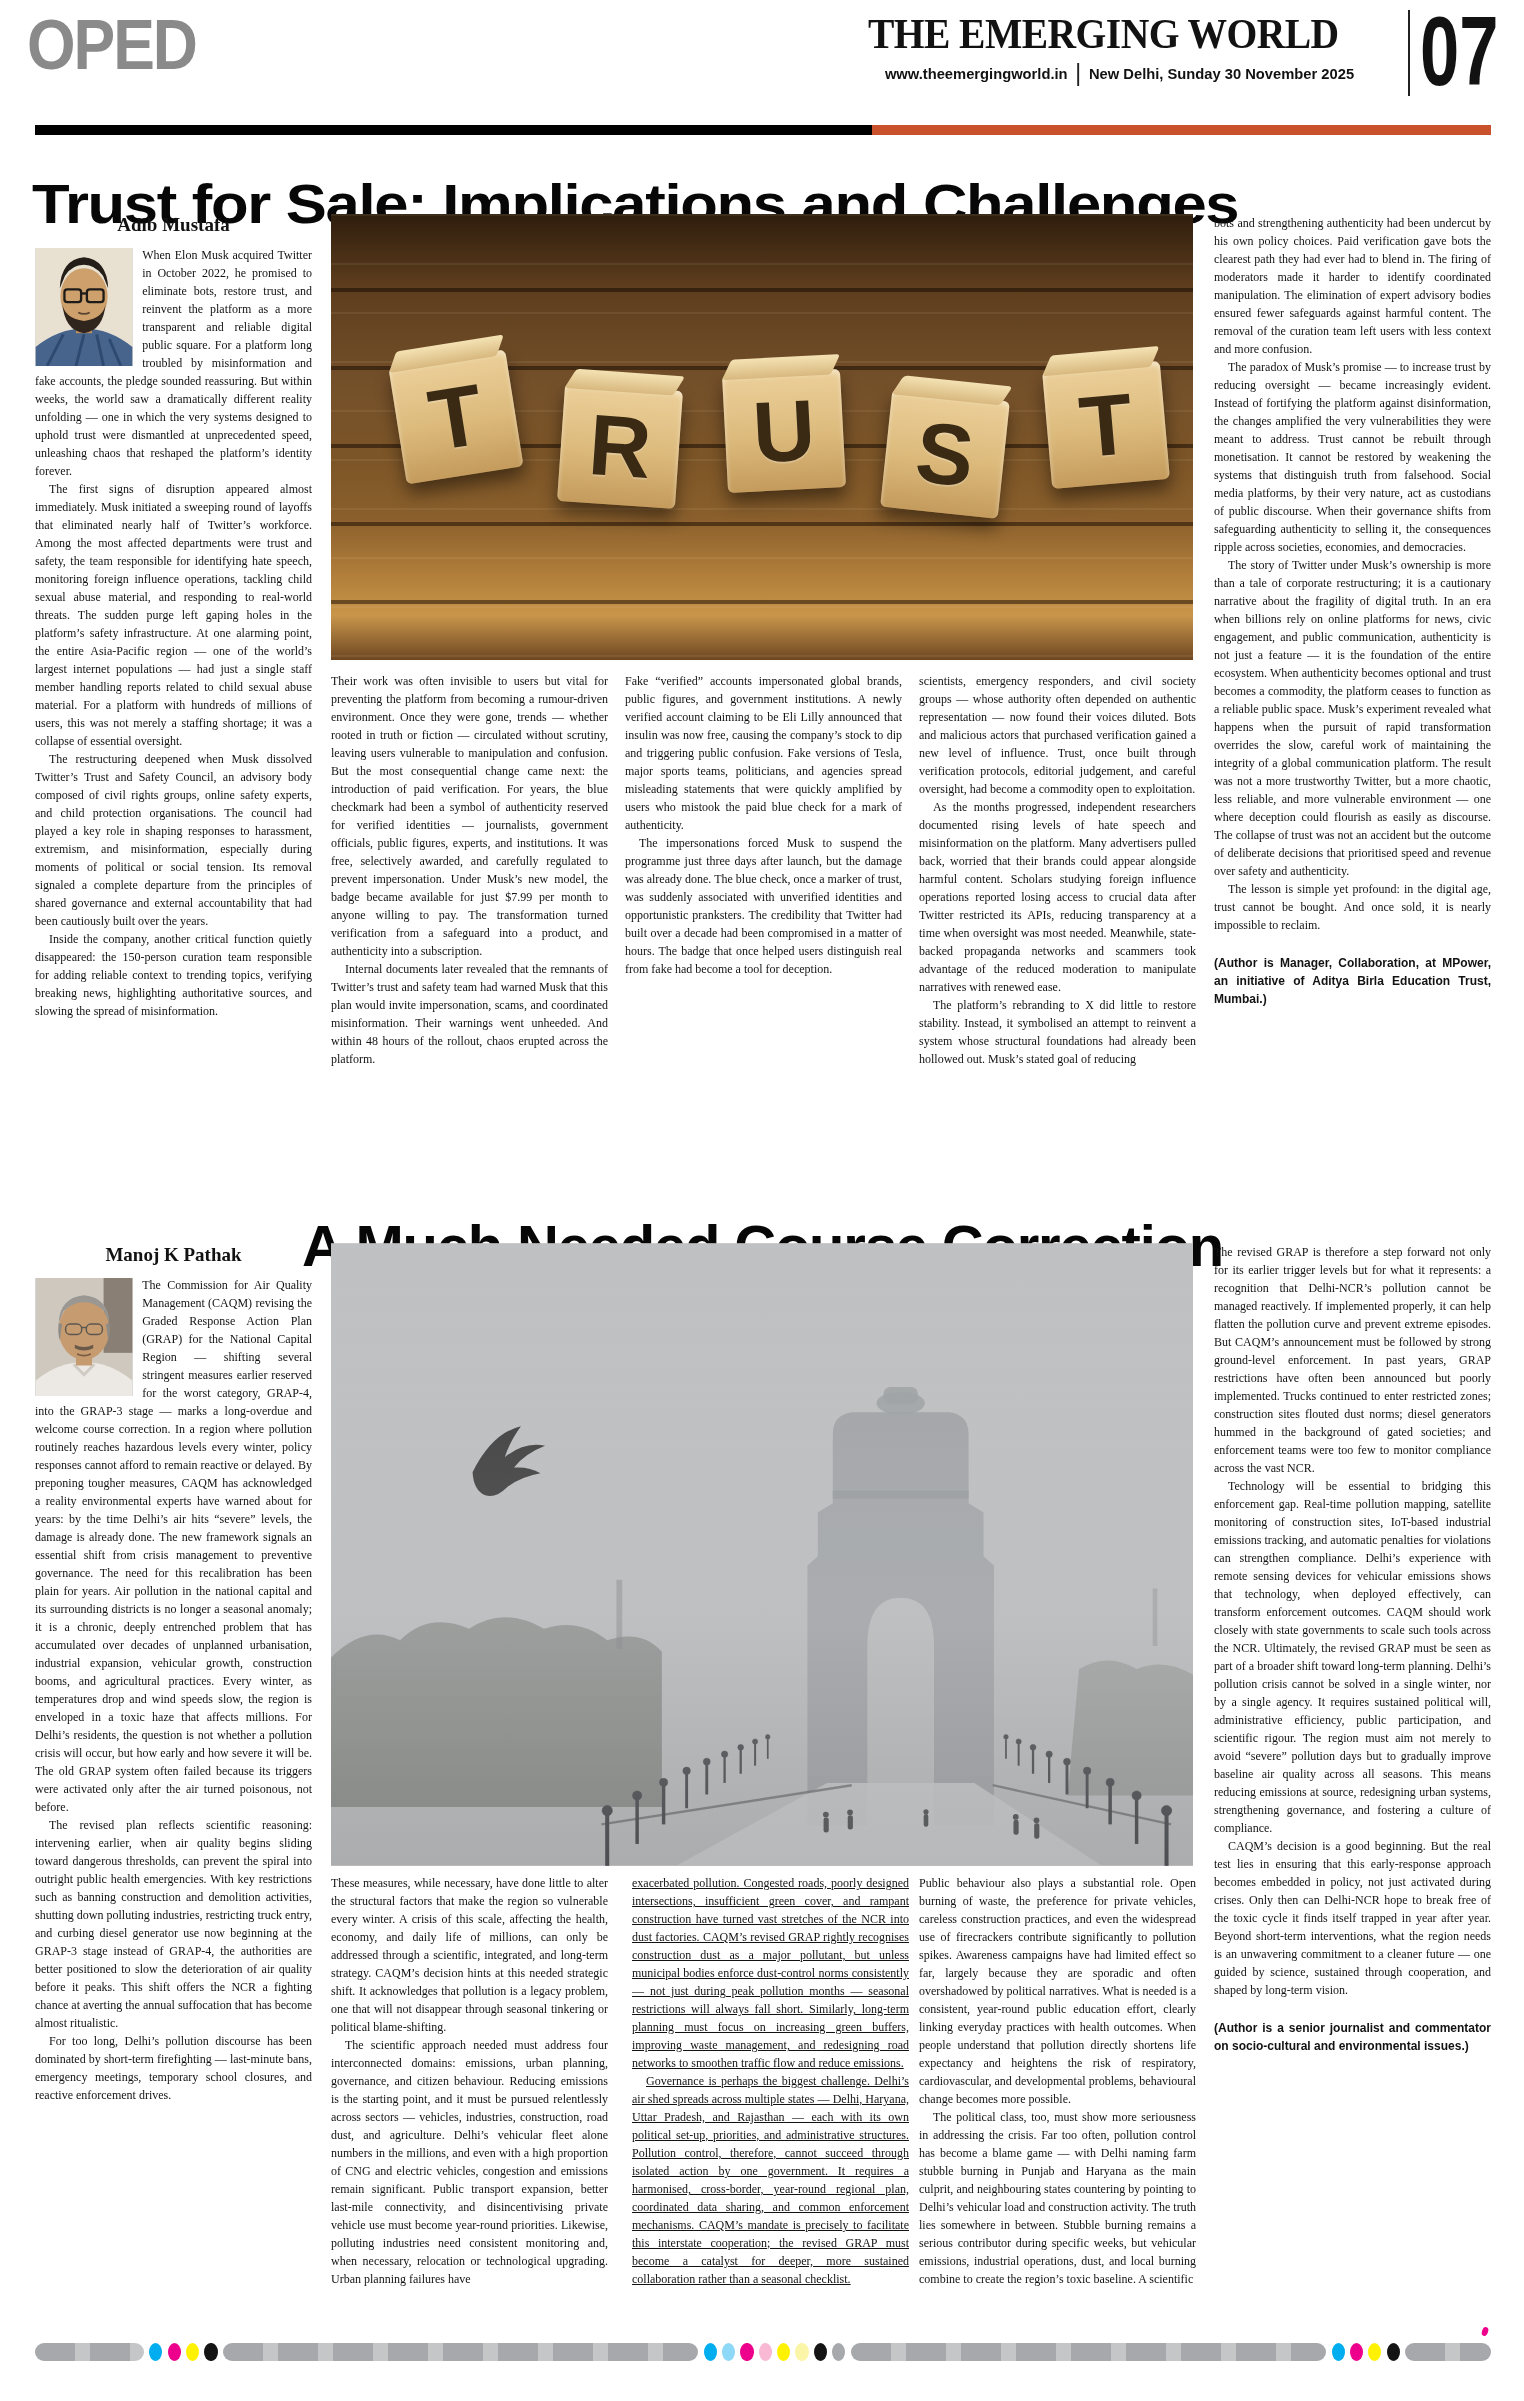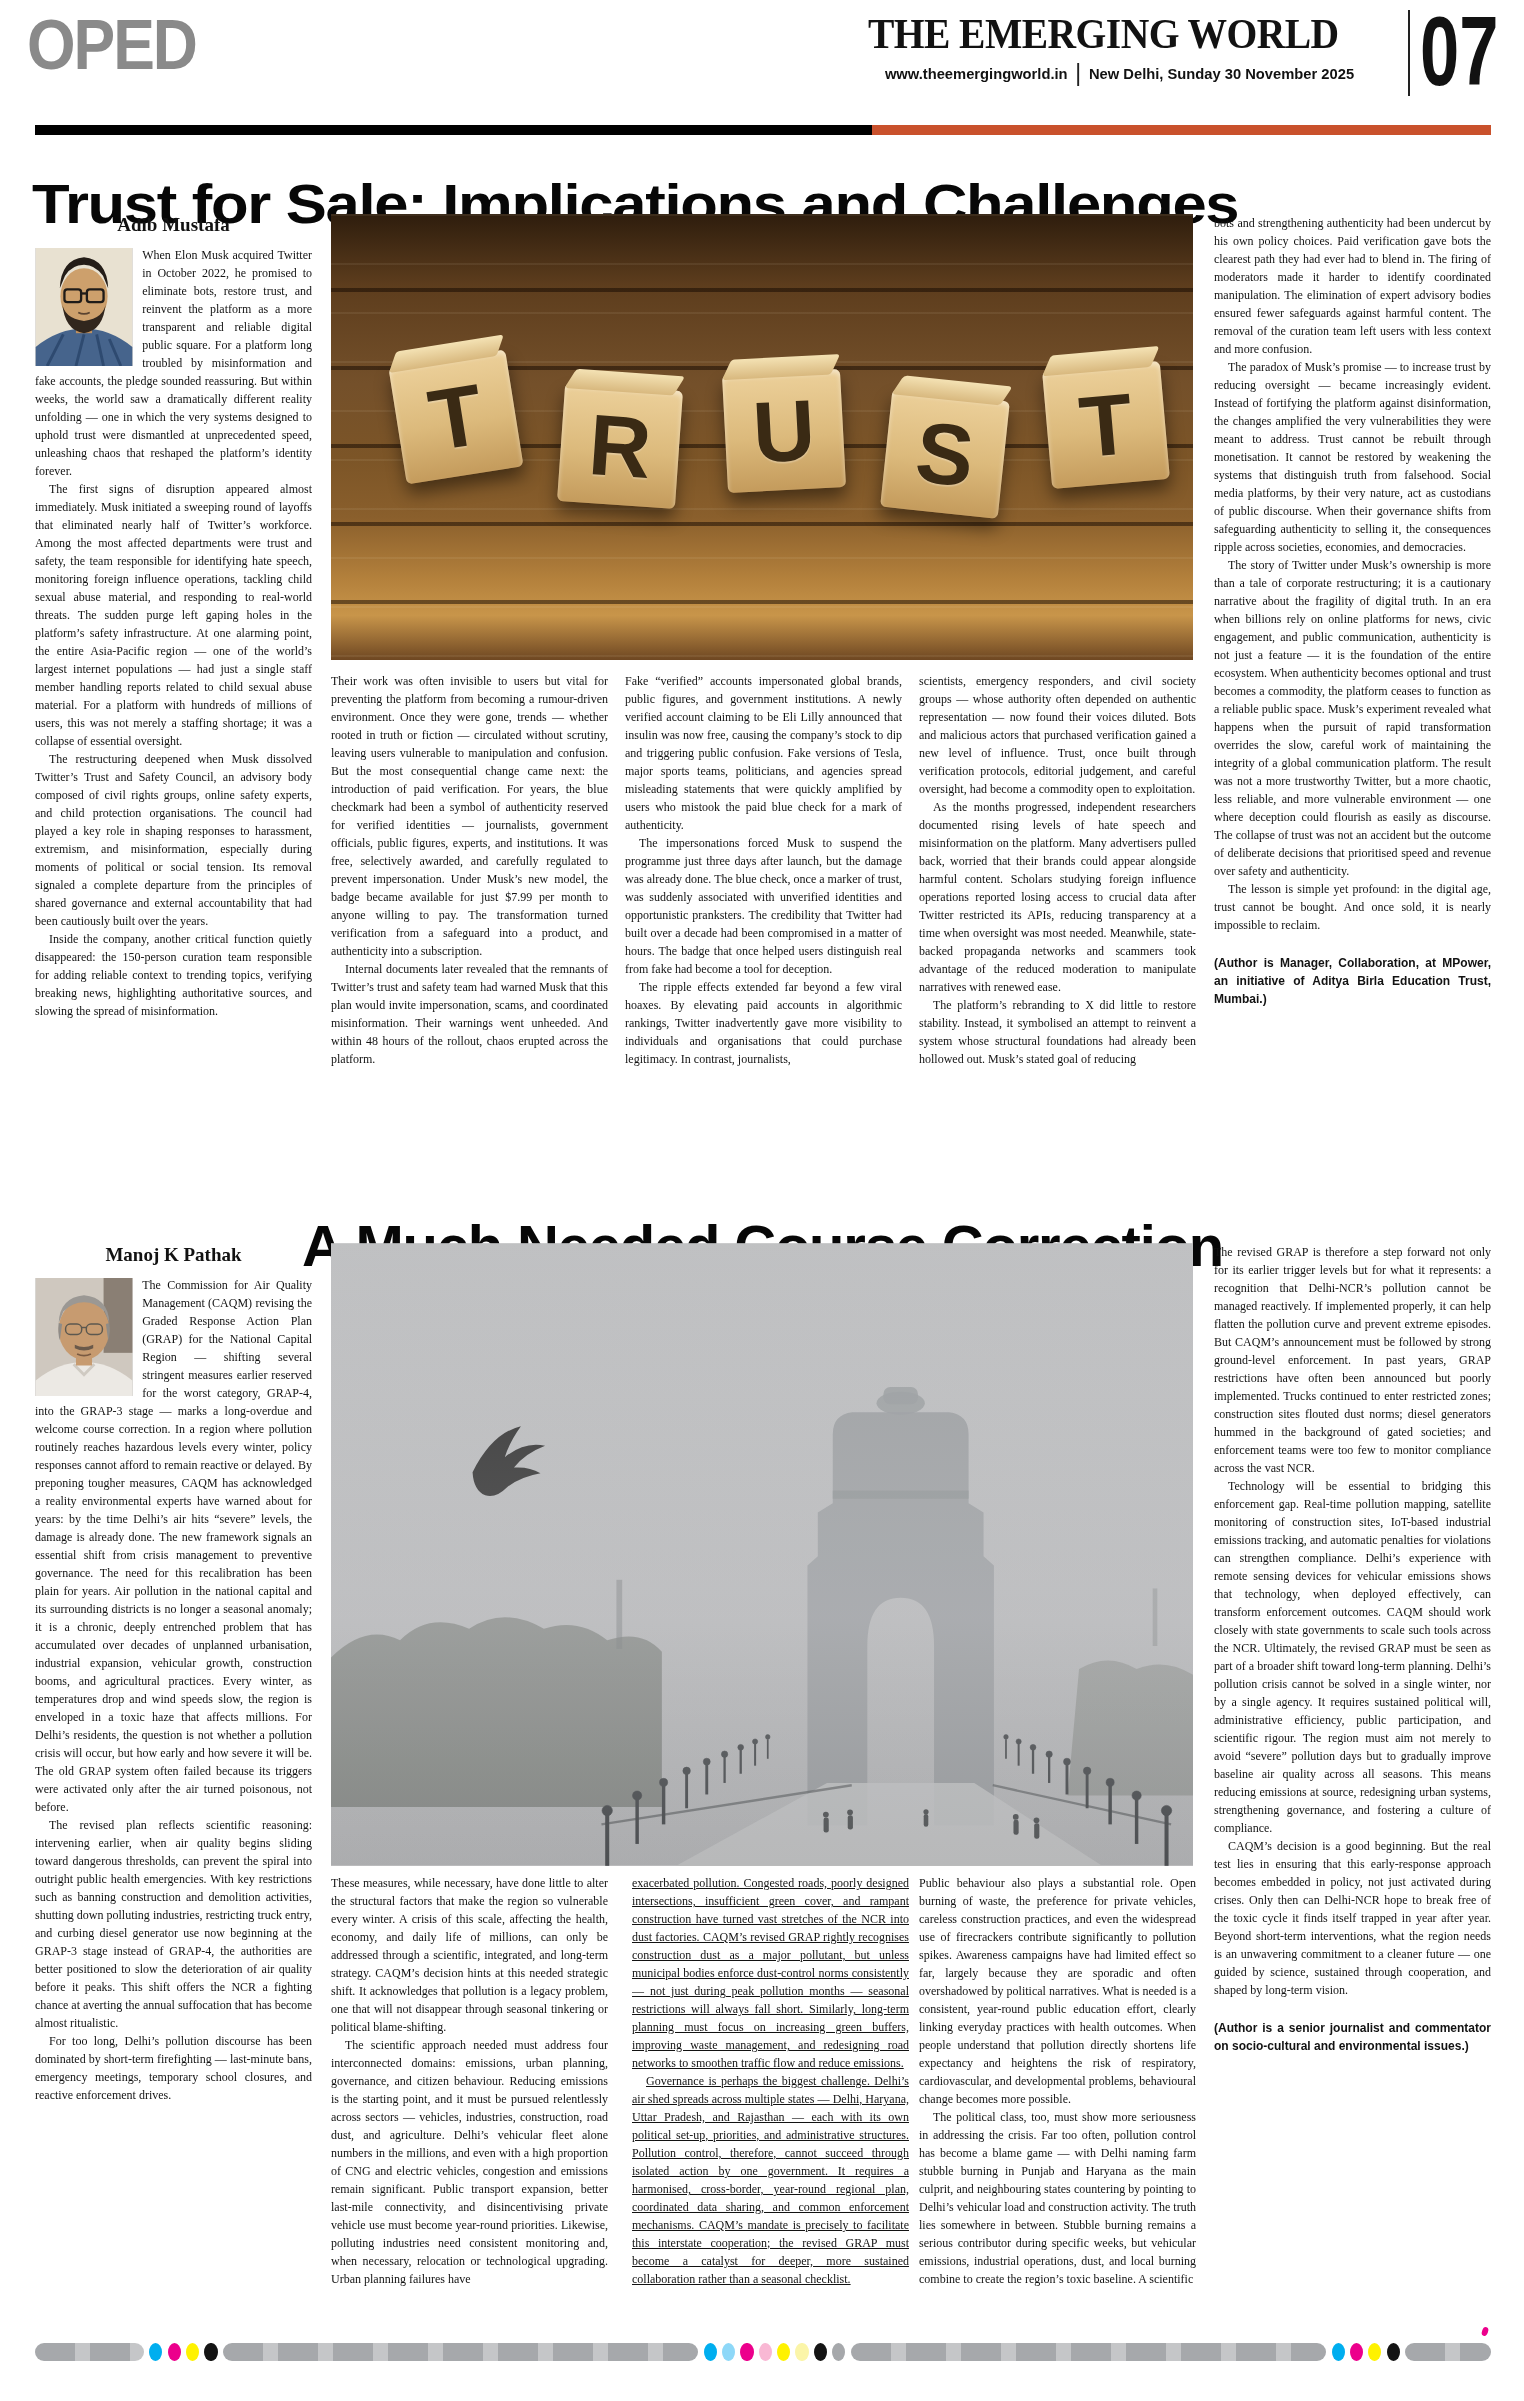--- a/index.html
+++ b/index.html
@@ -163,21 +163,20 @@
   </figure>
 
   <div class="col a1c2">
     <p>Their work was often invisible to users but vital for preventing the platform from becoming a rumour-driven environment. Once they were gone, trends — whether rooted in truth or fiction — circulated without scrutiny, leaving users vulnerable to manipulation and confusion. But the most consequential change came next: the introduction of paid verification. For years, the blue checkmark had been a symbol of authenticity reserved for verified identities — journalists, government officials, public figures, experts, and institutions. It was free, selectively awarded, and carefully regulated to prevent impersonation. Under Musk’s new model, the badge became available for just $7.99 per month to anyone willing to pay. The transformation turned verification from a safeguard into a product, and authenticity into a subscription.</p>
     <p>Internal documents later revealed that the remnants of Twitter’s trust and safety team had warned Musk that this plan would invite impersonation, scams, and coordinated misinformation. Their warnings went unheeded. And within 48 hours of the rollout, chaos erupted across the platform.</p>
   </div>
 
   <div class="col a1c3">
     <p>Fake “verified” accounts impersonated global brands, public figures, and government institutions. A newly verified account claiming to be Eli Lilly announced that insulin was now free, causing the company’s stock to dip and triggering public confusion. Fake versions of Tesla, major sports teams, politicians, and agencies spread misleading statements that were quickly amplified by users who mistook the paid blue check for a mark of authenticity.</p>
     <p>The impersonations forced Musk to suspend the programme just three days after launch, but the damage was already done. The blue check, once a marker of trust, was suddenly associated with unverified identities and opportunistic pranksters. The credibility that Twitter had built over a decade had been compromised in a matter of hours. The badge that once helped users distinguish real from fake had become a tool for deception.</p>
-    <p>The ripple effects extended far beyond a few viral hoaxes. By elevating paid accounts in algorithmic rankings, Twitter inadvertently gave more visibility to individuals and organisations that could purchase legitimacy. In contrast, journalists,</p>
   </div>
 
   <div class="col a1c4">
     <p>scientists, emergency responders, and civil society groups — whose authority often depended on authentic representation — now found their voices diluted. Bots and malicious actors that purchased verification gained a new level of influence. Trust, once built through verification protocols, editorial judgement, and careful oversight, had become a commodity open to exploitation.</p>
     <p>As the months progressed, independent researchers documented rising levels of hate speech and misinformation on the platform. Many advertisers pulled back, worried that their brands could appear alongside harmful content. Scholars studying foreign influence operations reported losing access to crucial data after Twitter restricted its APIs, reducing transparency at a time when oversight was most needed. Meanwhile, state-backed propaganda networks and scammers took advantage of the reduced moderation to manipulate narratives with renewed ease.</p>
     <p>The platform’s rebranding to X did little to restore stability. Instead, it symbolised an attempt to reinvent a system whose structural foundations had already been hollowed out. Musk’s stated goal of reducing</p>
   </div>
 
   <div class="col a1c5">
     <p>bots and strengthening authenticity had been undercut by his own policy choices. Paid verification gave bots the clearest path they had ever had to blend in. The firing of moderators made it harder to identify coordinated manipulation. The elimination of expert advisory bodies ensured fewer safeguards against harmful content. The removal of the curation team left users with less context and more confusion.</p>

